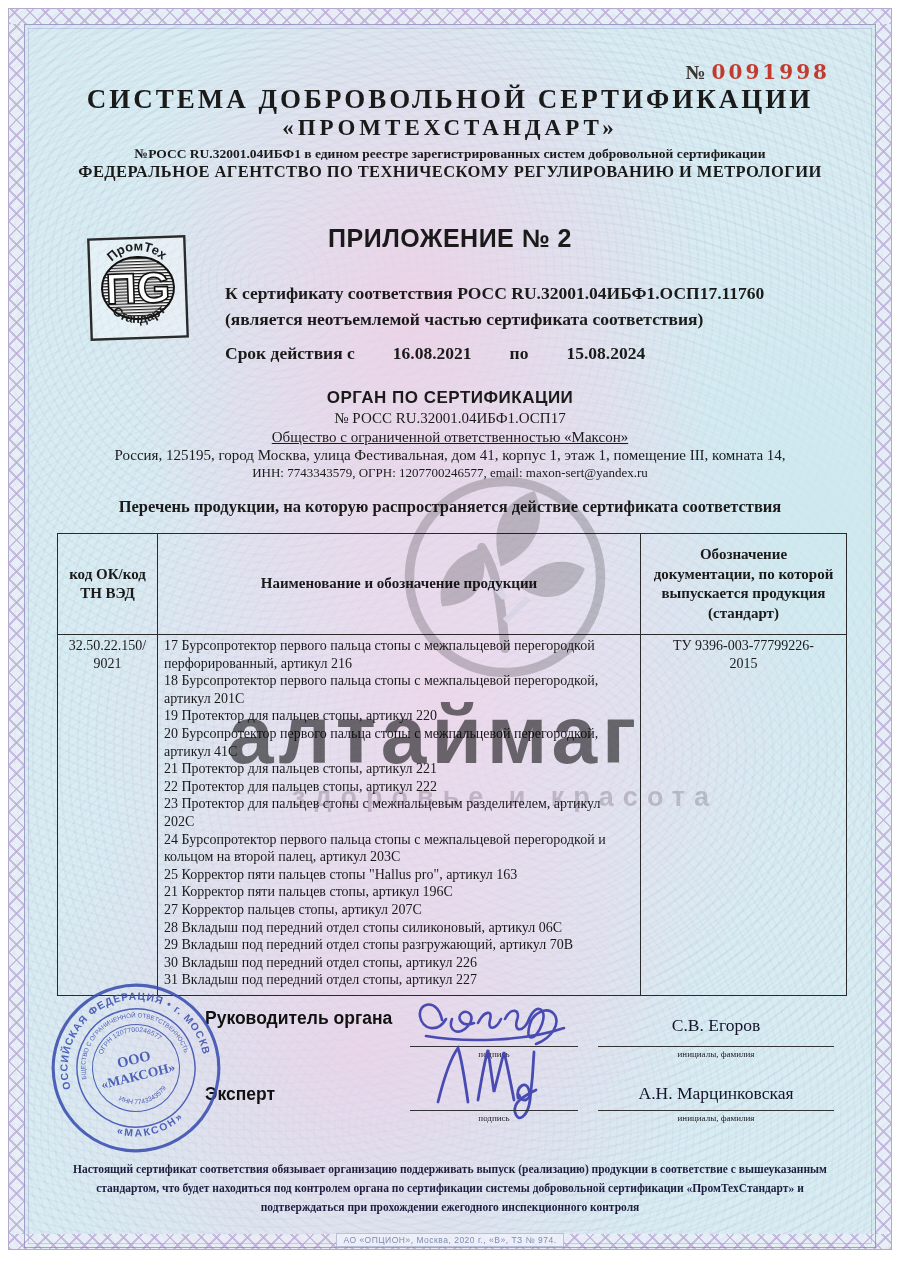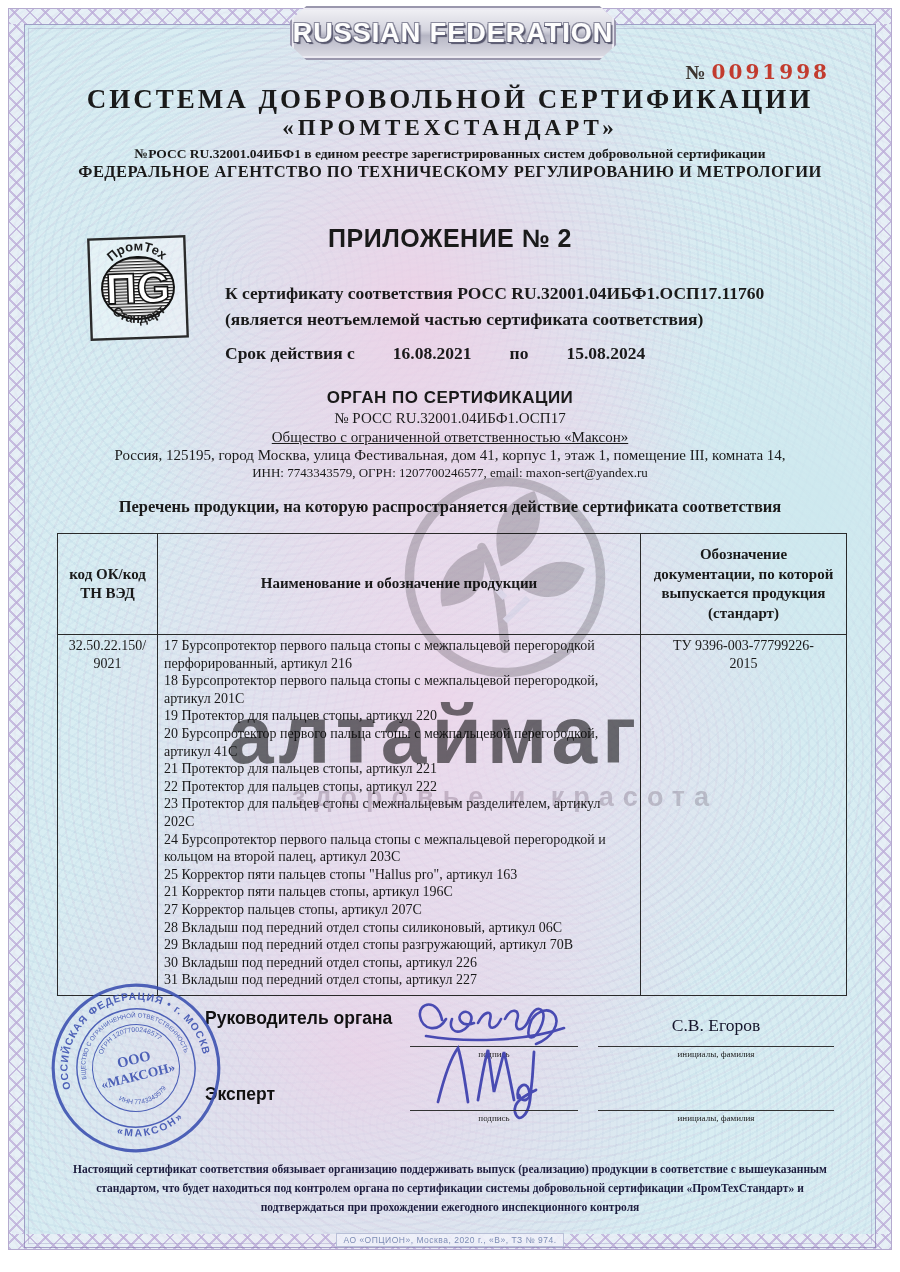--- a/index.html
+++ b/index.html
@@ -118,23 +118,20 @@
     <div class="zig t"></div>
     <div class="zig b"></div>
     <div class="zig l"></div>
     <div class="zig r"></div>
   </div>
   <div class="innerline"></div>
   <div class="innerline2"></div>
 
   <div class="layer">
 
-    <div class="plaque">
-      <span>RUSSIAN FEDERATION</span>
-    </div>
 
     <div class="serial">
       <span class="no">№</span><span class="digits">0091998</span>
     </div>
 
     <div class="c h-sys1">СИСТЕМА ДОБРОВОЛЬНОЙ СЕРТИФИКАЦИИ</div>
     <div class="c h-sys2">«ПРОМТЕХСТАНДАРТ»</div>
     <div class="c h-reg">№РОСС RU.32001.04ИБФ1 в едином реестре зарегистрированных систем добровольной сертификации</div>
     <div class="c h-agency">ФЕДЕРАЛЬНОЕ АГЕНТСТВО ПО ТЕХНИЧЕСКОМУ РЕГУЛИРОВАНИЮ И МЕТРОЛОГИИ</div>
     <div class="c h-appendix">ПРИЛОЖЕНИЕ № 2</div>
@@ -242,20 +239,21 @@
     <svg class="sig-svg" style="left:430px;top:1040px;width:130px;height:86px;" viewBox="0 0 130 86">
       <g fill="none" stroke="#3c3fae" stroke-width="2.8" stroke-linecap="round" opacity=".92">
         <path d="M8 62 C14 38 22 16 28 8 C32 20 36 48 38 62"></path>
         <path d="M48 60 C52 36 56 16 58 10 L64 52 L74 12 C78 28 82 50 84 60"></path>
         <path d="M88 58 C86 46 96 40 99 50 C102 60 92 64 89 55"></path>
         <path d="M104 12 C103 34 101 52 100 60 C98 76 88 84 85 72 C83 62 94 56 106 50"></path>
       </g>
     </svg>
     <div class="sline" style="left:410px;top:1110px;width:168px;"></div>
     <div class="scap" style="left:410px;top:1113px;width:168px;">подпись</div>
+    <div class="sname" style="left:598px;top:1083px;width:236px;">А.Н. Марцинковская</div>
     <div class="sline" style="left:598px;top:1110px;width:236px;"></div>
     <div class="scap" style="left:598px;top:1113px;width:236px;">инициалы, фамилия</div>
 
     <svg class="stamp" viewBox="0 0 170 170">
       <defs>
         <path id="arcOT" d="M19 85 A66 66 0 0 1 151 85"></path>
         <path id="arcOB" d="M19 85 A66 66 0 0 0 151 85"></path>
         <path id="arcMT" d="M36 85 A49 49 0 0 1 134 85"></path>
         <path id="arcIT" d="M50 85 A35 35 0 0 1 120 85"></path>
         <path id="arcIB" d="M50 85 A35 35 0 0 0 120 85"></path>

